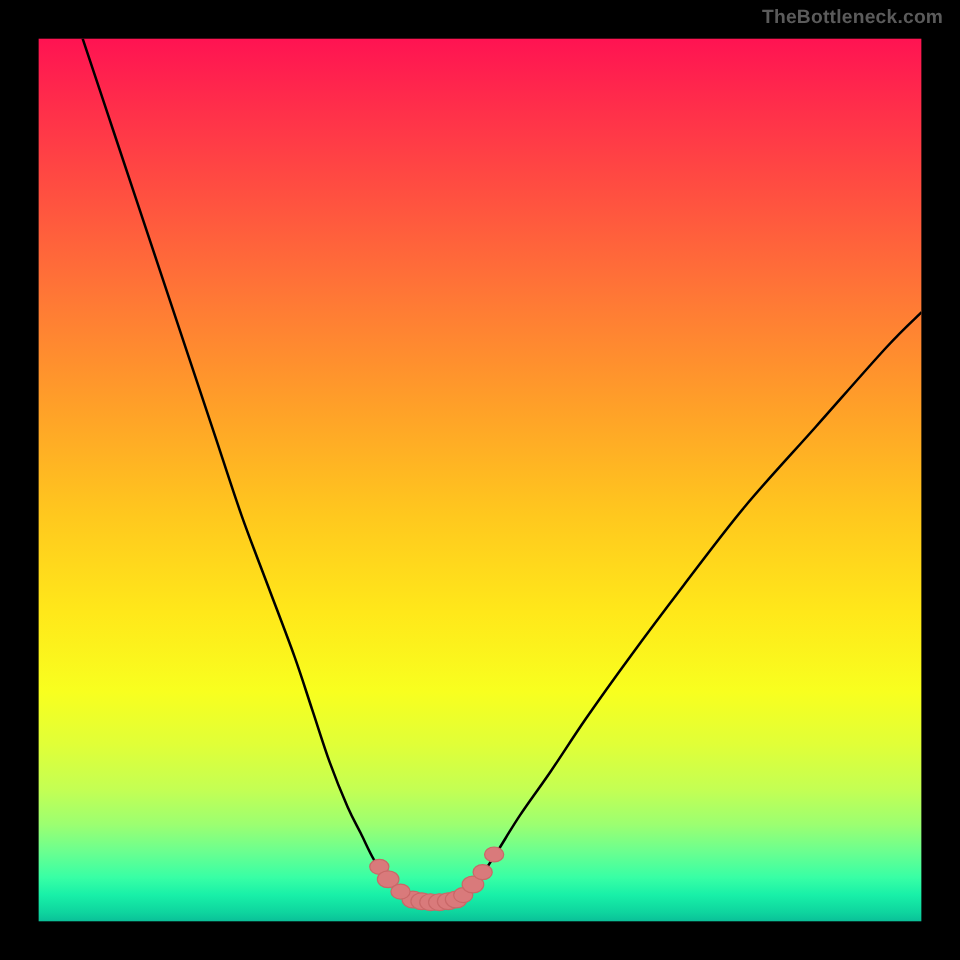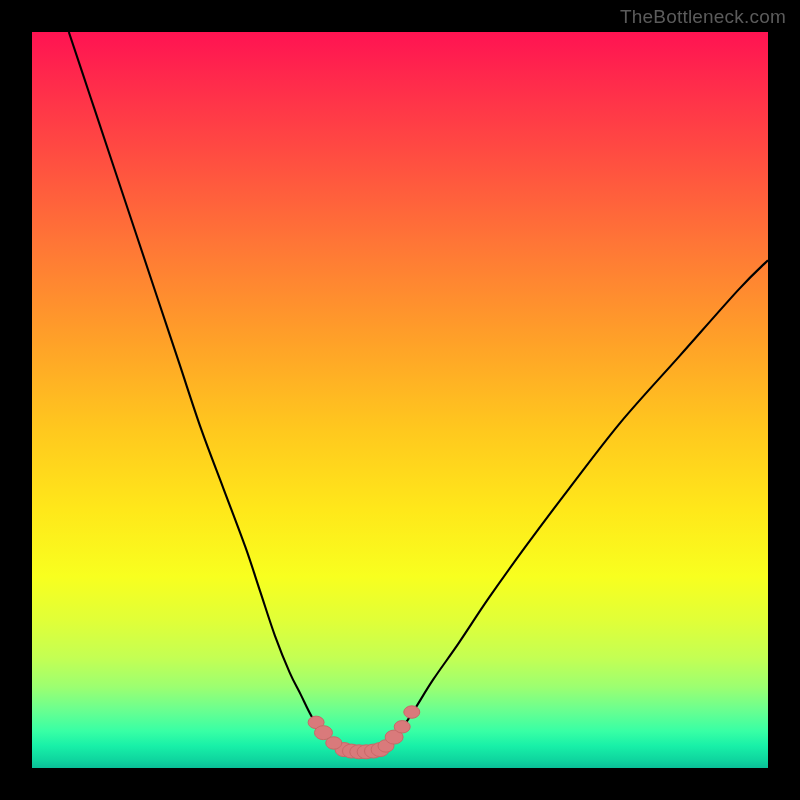--- a/index.html
+++ b/index.html
@@ -16,21 +16,21 @@
       #ffe81a 65%,
       #f8ff1f 74%,
       #e0ff38 80%,
       #c4ff53 85%,
       #9cff71 89%,
       #6cff8f 92%,
       #38ffa5 95%,
       #18f0a8 97%,
       #0ed49e 99%,
       #0abf98 100%);}
-  .wm{position:absolute;top:6px;right:14px;color:#5b5b5b;font-size:19px;font-weight:400;letter-spacing:.2px}
+  .wm{position:absolute;top:6px;right:14px;color:#5b5b5b;font-size:16px;font-weight:700;letter-spacing:.2px}
   svg.curves{position:absolute;left:0;top:0;width:736px;height:736px}
   .curve{fill:none;stroke:#000;stroke-width:2.1}
   .bead{fill:#d97a7b;stroke:#c96868;stroke-width:1}
 </style>
 </head>
 <body>
 
 <div class="frame">
   <div class="plot">
     <div class="grad"></div>

